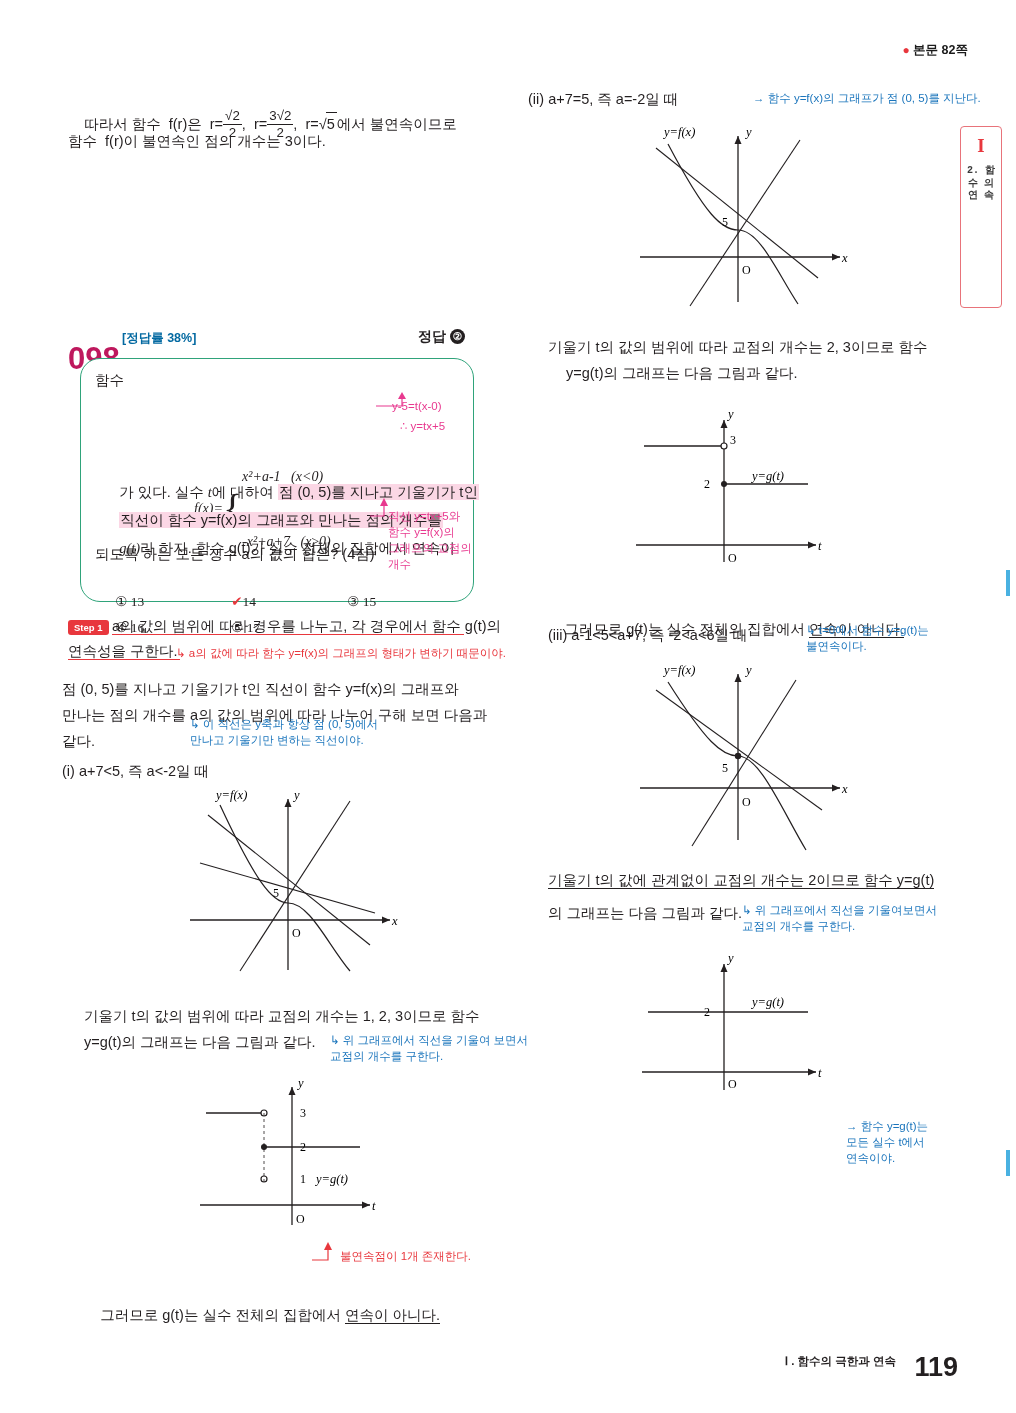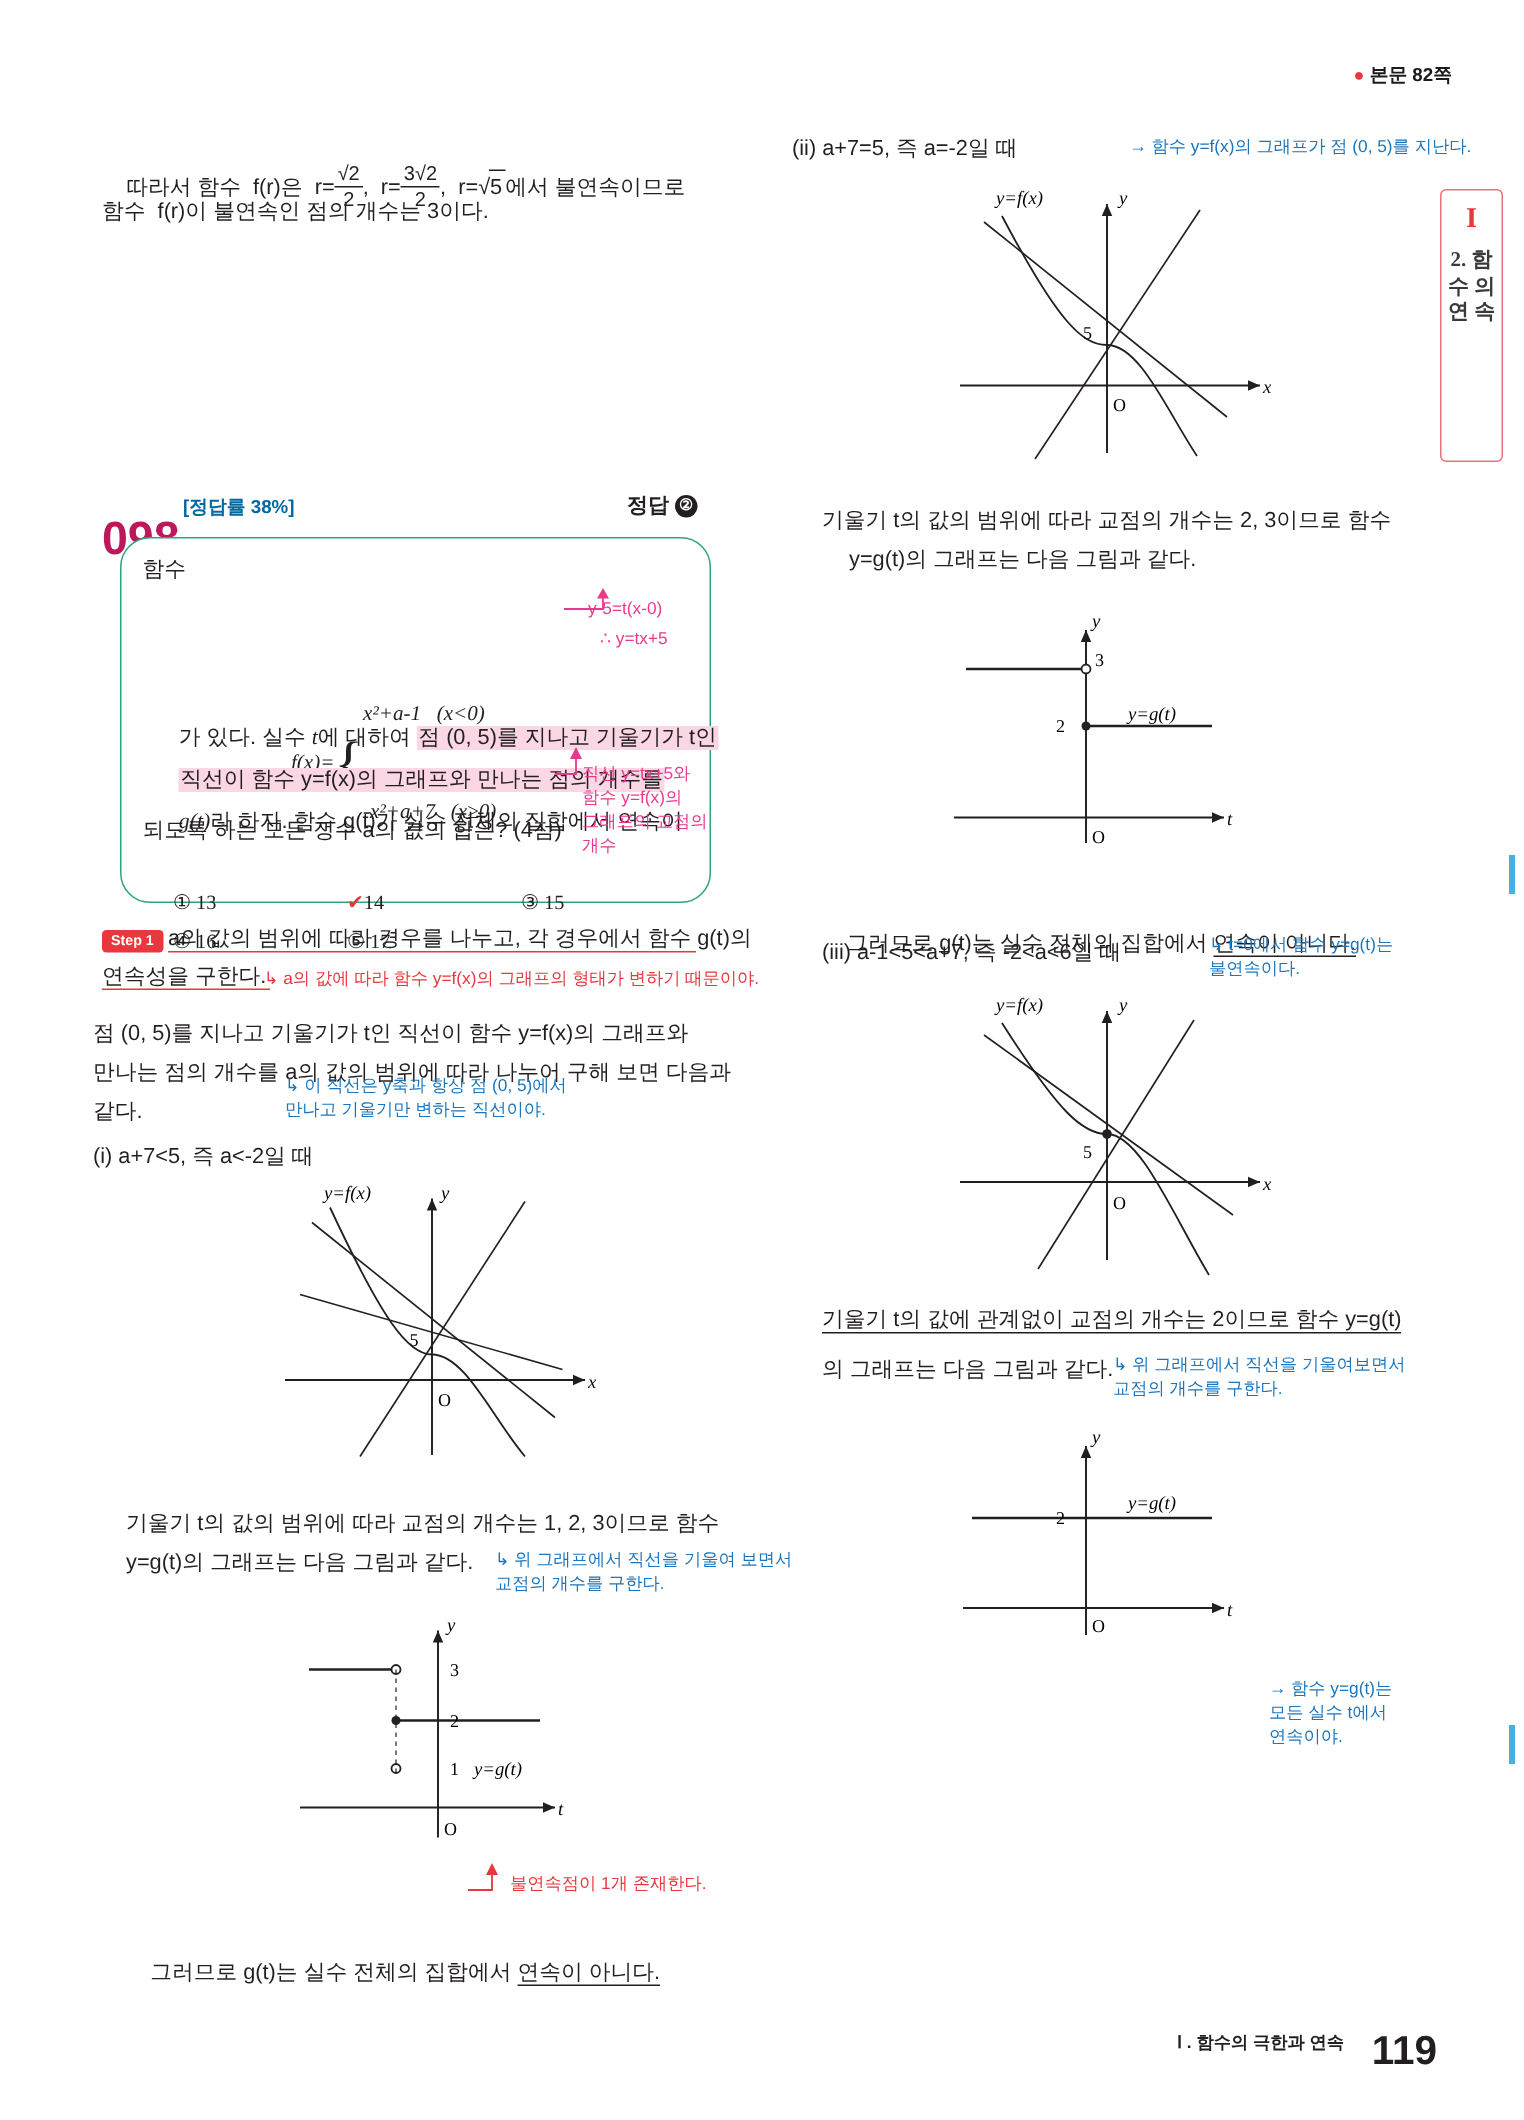--- a/index.html
+++ b/index.html
@@ -22,21 +22,21 @@
   .hdr .dot{color:#e8373d;font-size:12px;}
 
   
   .sidetab{
     position:absolute;right:14px;top:126px;width:40px;height:180px;
     border:1.6px solid #e8737a;border-radius:4px;background:#fff;
     text-align:center;
   }
   .sidetab .rom{color:#e8373d;font-weight:bold;font-size:19px;margin-top:8px;font-family:"Liberation Serif",serif;}
   .sidetab .lbl{
-    margin-top:8px;font-family:Liberation Serif, serif;font-size:14px;
+    margin-top:8px;font-family:Liberation Mono, monospace;font-size:10px;
     color:#3a3a3a;line-height:1.25;font-weight:bold;
   }
 
   
   .edge{position:absolute;right:6px;width:4px;height:26px;background:#29a3dc;opacity:.85;}
 
   
   .pnum{position:absolute;left:68px;top:318px;font-family:"Liberation Sans",sans-serif;font-weight:bold;font-size:31px;color:#be185d;margin-top:23px;}
   .prate{position:absolute;left:122px;top:330px;font-family:"Liberation Sans",sans-serif;font-size:12.5px;color:#0369a1;font-weight:bold;}
   .ansLabel{position:absolute;left:418px;top:328px;font-family:"Liberation Sans",sans-serif;font-size:14px;font-weight:bold;}

